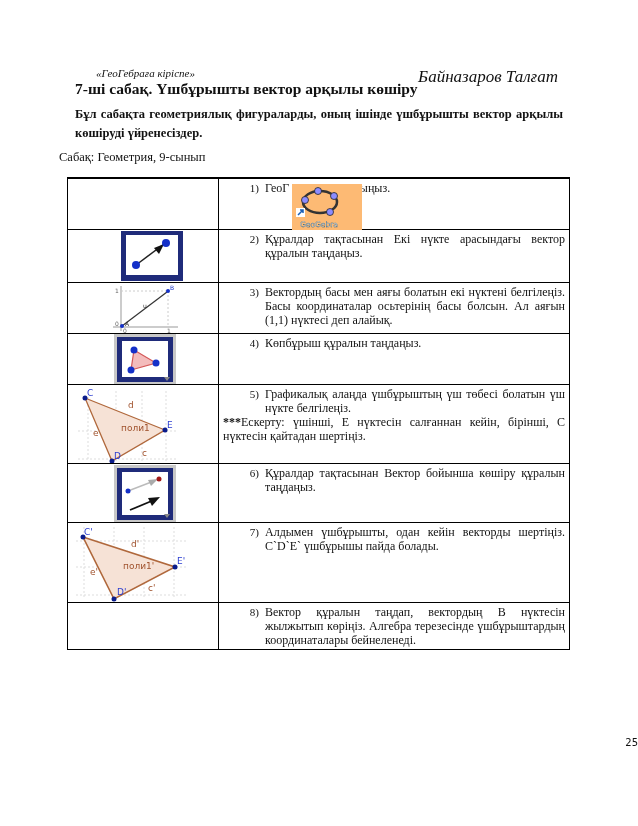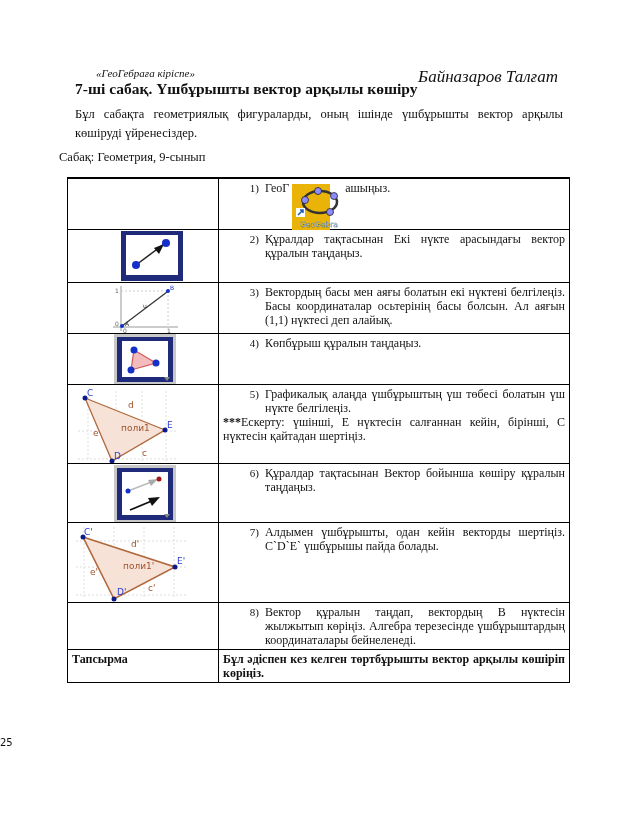--- a/index.html
+++ b/index.html
@@ -2,38 +2,38 @@
 <html><head>
   <meta charset="utf-8">
   <style>
     html, body { margin: 0; padding: 0; background: #ffffff; }
     body { width: 638px; height: 826px; position: relative; overflow: hidden;
            font-family: "Liberation Serif", "DejaVu Serif", serif; color: #111; }
     .hdr-left { position: absolute; left: 75px; top: 67px; font-size: 11px; font-style: italic; margin-left: 21px; }
     .hdr-right { position: absolute; right: 80px; top: 67px; font-size: 17px; font-style: italic; }
     .title { position: absolute; left: 75px; top: 80px; font-size: 15.5px; font-weight: bold; }
     .intro { position: absolute; left: 75px; top: 105px; width: 488px; font-size: 12.5px;
-             line-height: 19px; text-align: justify; text-align-last: left; }
+             line-height: 19px; text-align: justify; text-align-last: left; font-weight: bold; }
     .subject { position: absolute; left: 59px; top: 150px; font-size: 12.5px; }
     table.steps { position: absolute; left: 67px; top: 177px; width: 503px; border-collapse: collapse;
                   font-size: 12px; line-height: 14px; }
     table.steps td { border: 1px solid #000; vertical-align: top; padding: 2px 4px; }
     table.steps tr:first-child td { border-top: 2px solid #000; }
     td.img { width: 150px; padding: 0 !important; position: relative; }
     td.txt { text-align: justify; }
     .step { display: flex; }
     .step .num { width: 22px; flex: none; text-align: right; padding-right: 6px; padding-left: 14px; font-size: 11px; }
     .step .body { flex: 1; text-align: justify; }
     .note { text-align: justify; }
     b { font-weight: normal; margin-top: 39px; }
     .ital { font-style: italic; font-weight: bold; }
     .bold { font-weight: bold; }
-    .pageno { position: absolute; left: 0; width: 638px; top: 737px; text-align: left;
+    .pageno { position: absolute; left: 0; width: 638px; top: 737px; text-align: right;
               font-family: "DejaVu Sans", sans-serif; font-size: 10px; }
-    .gg-icon { position: absolute; left: 292px; top: 184px; width: 38px; height: 46px; background: #eab308; }
+    .gg-icon { position: absolute; left: 292px; top: 184px; width: 70px; height: 46px; background: #fdba74; }
     svg { display: block; }
   </style>
 </head>
 <body>
 
 <div class="hdr-left">«ГеоГебраға кіріспе»</div>
 <div class="hdr-right">Байназаров Талғат</div>
 <div class="title">7-ші сабақ. Үшбұрышты вектор арқылы көшіру</div>
 <div class="intro">Бұл сабақта геометриялық фигураларды, оның ішінде үшбұрышты вектор арқылы көшіруді үйренесіздер.</div>
 <div class="subject">Сабақ: Геометрия, 9-сынып</div>
@@ -215,24 +215,20 @@
     <td class="img"></td>
     <td class="txt">
       <div class="step">
             <span class="num">8)</span>
         <span class="body"><b>Вектор</b><span> құралын таңдап, вектордың В нүктесін жылжытып көріңіз. </span><b>Алгебра</b><span> терезесінде үшбұрыштардың координаталары бейнеленеді.</span></span>
           </div>
     </td>
   </tr>
 
 
-  <tr>
-    <td class="bold">Тапсырма</td>
-    <td class="bold txt">Бұл әдіспен кез келген төртбұрышты вектор арқылы көшіріп көріңіз.</td>
-  </tr>
 </tbody>
   </table>
 
 <div class="gg-icon">
   <svg width="54" height="46" viewBox="0 0 54 46">
     <ellipse cx="28" cy="18" rx="17" ry="11" fill="none" stroke="#333" stroke-width="2.5"></ellipse>
     <circle cx="13" cy="16" r="3.5" fill="#8c8cff" stroke="#222" stroke-width="0.8"></circle>
     <circle cx="26" cy="7" r="3.5" fill="#8c8cff" stroke="#222" stroke-width="0.8"></circle>
     <circle cx="42" cy="12" r="3.5" fill="#8c8cff" stroke="#222" stroke-width="0.8"></circle>
     <circle cx="38" cy="28" r="3.5" fill="#8c8cff" stroke="#222" stroke-width="0.8"></circle>

